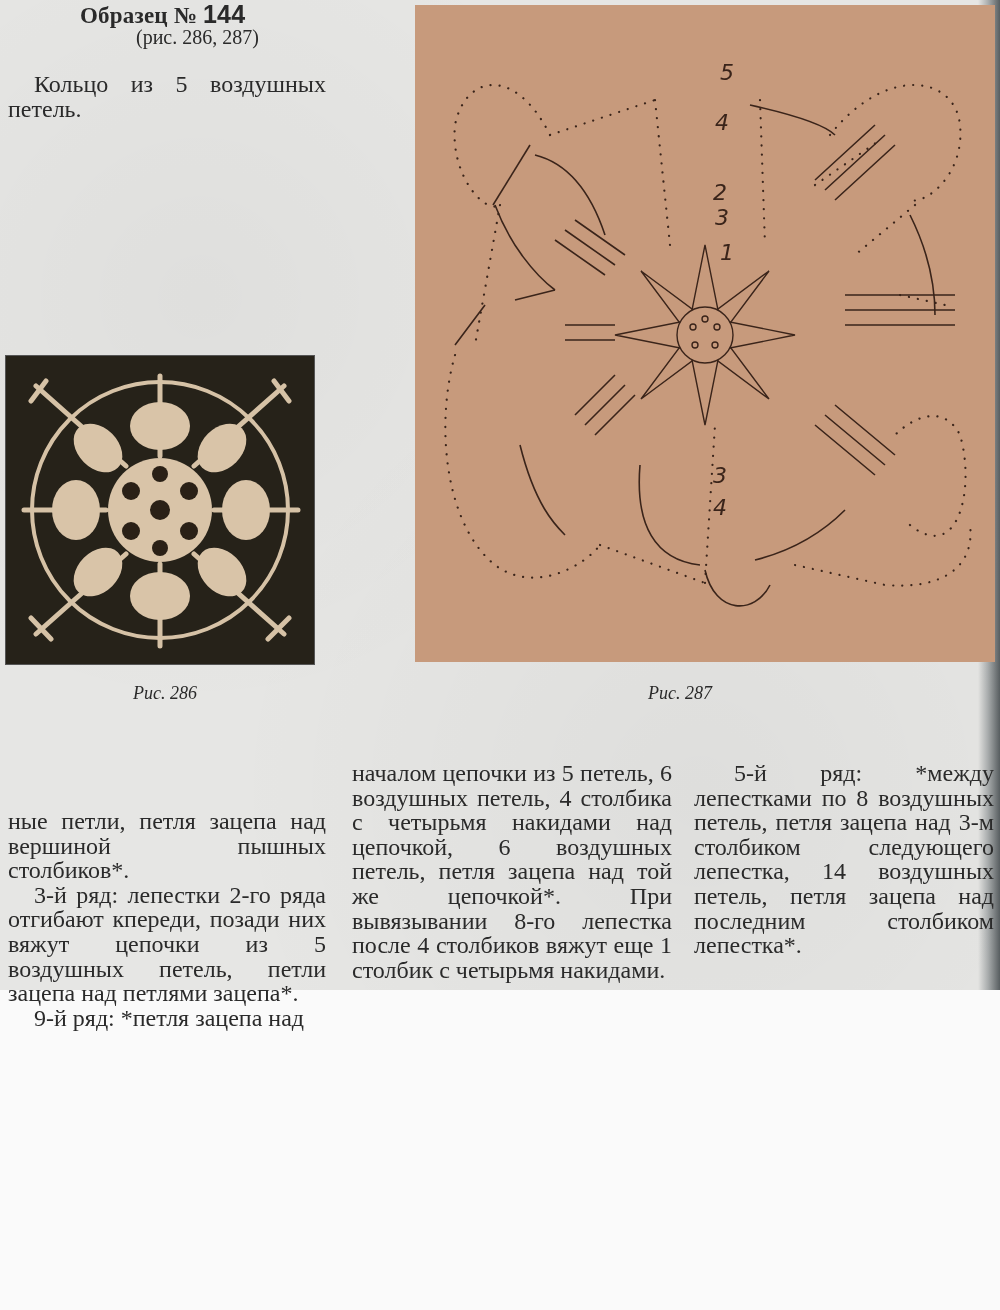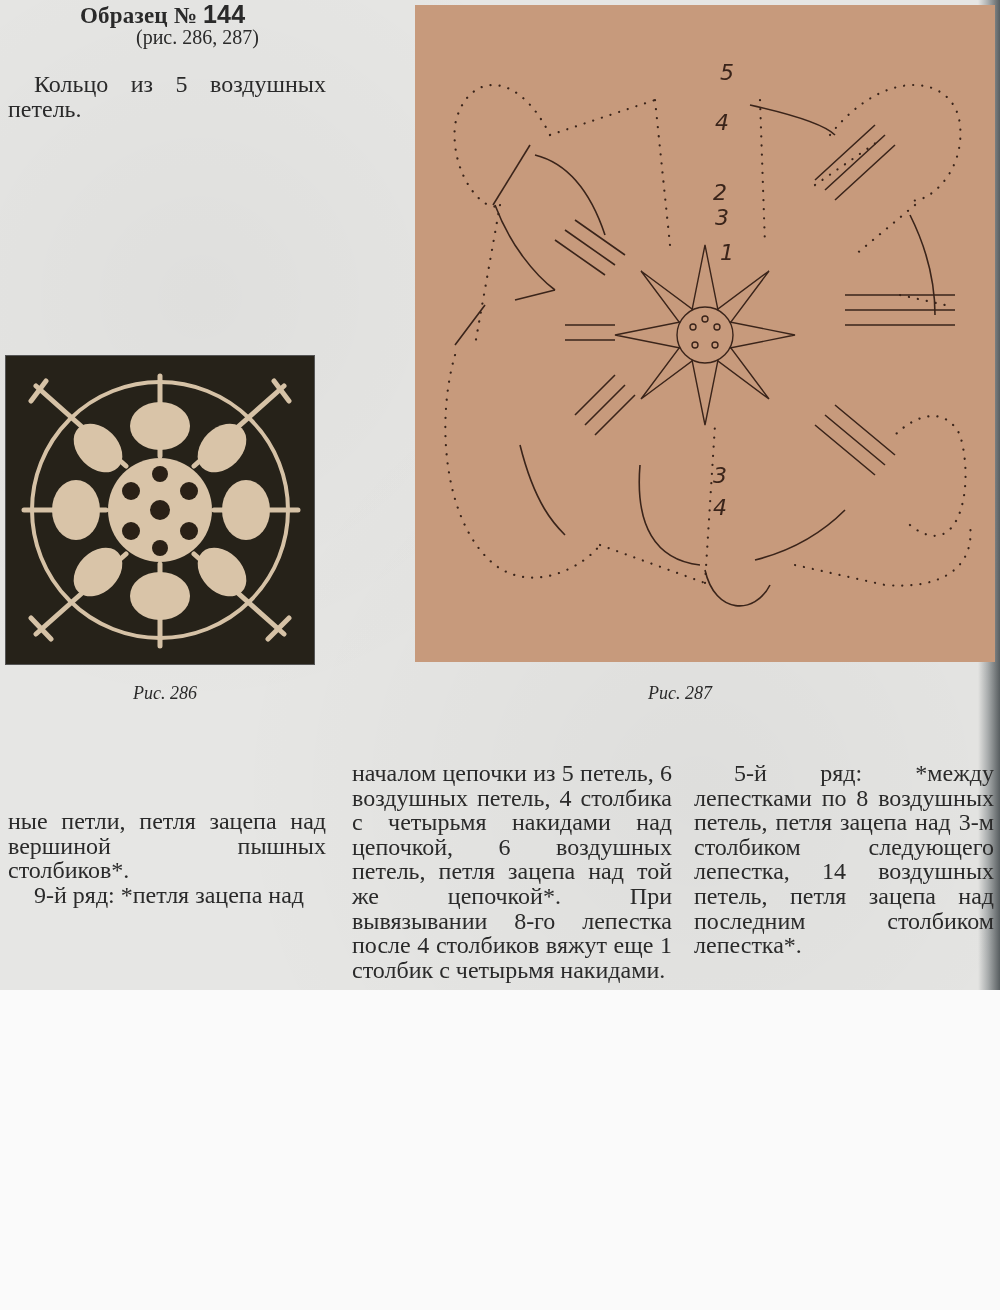--- a/index.html
+++ b/index.html
@@ -130,20 +130,21 @@
       <text x="298" y="510">4</text>
     </g>
   </svg>
 </div>
 
 <div class="caption" id="cap1">Рис. 286</div>
 <div class="caption" id="cap2">Рис. 287</div>
 
 <div class="col" id="col1">
   <p class="noindent">ные петли, петля зацепа над вершиной пышных столбиков*.</p>
+  <p>3-й ряд: лепестки 2-го ряда отгибают кпереди, позади них вяжут цепочки из 5 воздушных петель, петли зацепа над петлями зацепа*.</p>
   <p>9-й ряд: *петля зацепа над</p>
 </div>
 
 <div class="col" id="col2">
   <p class="noindent">началом цепочки из 5 петель, 6 воздушных петель, 4 столбика с четырьмя накидами над цепочкой, 6 воздушных петель, петля зацепа над той же цепочкой*. При вывязывании 8-го лепестка после 4 столбиков вяжут еще 1 столбик с четырьмя накидами.</p>
 </div>
 
 <div class="col" id="col3">
   <p>5-й ряд: *между лепестками по 8 воздушных петель, петля зацепа над 3-м столбиком следующего лепестка, 14 воздушных петель, петля зацепа над последним столбиком лепестка*.</p>
 </div>

